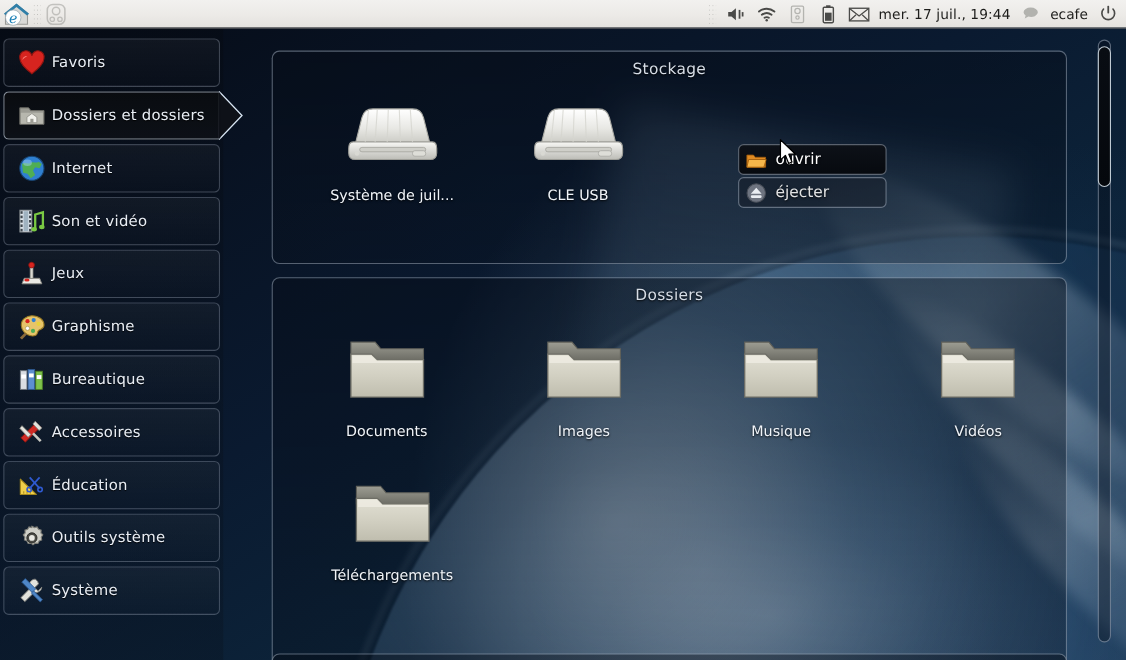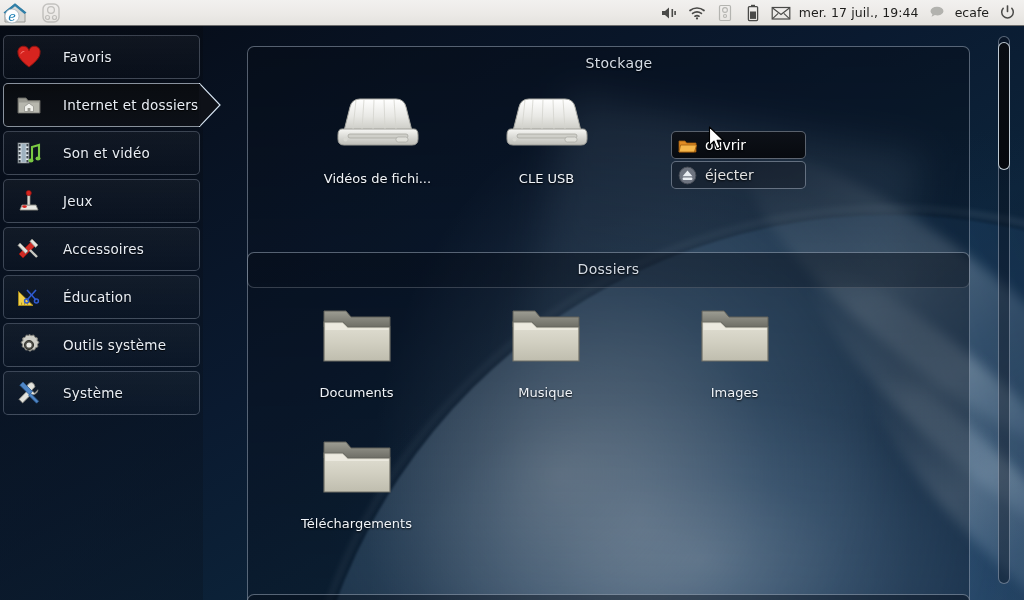--- a/index.html
+++ b/index.html
@@ -68,38 +68,38 @@
   .app-icon-gray { width:24px; height:22px; position:relative; opacity:.45; }
   .tray-ico { width:20px; height:20px; display:flex; align-items:center; justify-content:center; }
   .tray-clock { font-size:12.5px; color:#1d1d1b; white-space:nowrap; letter-spacing:.1px; }
   .tray-user { font-size:12.5px; color:#1d1d1b; }
 
   
   .sidebar { position:absolute; left:0; top:26px; width:203px; height:574px; z-index:40;
     background: linear-gradient(to bottom, rgba(6,11,20,.62), rgba(8,16,28,.52) 40%, rgba(10,22,36,.46));
     padding:9px 3px 0 3px; }
   .side-item { position:relative; height:44px; margin:0 0 4px 0; display:flex; align-items:center;
-    border:1px solid rgba(200,214,230,.26); border-radius:5px; padding-left:12px; gap:21px;
+    border:1px solid rgba(200,214,230,.26); border-radius:5px; padding-left:12px; gap:5px;
     background: linear-gradient(to bottom, rgba(255,255,255,.045), rgba(255,255,255,.012));
   }
   .side-item.selected { background: linear-gradient(to bottom, rgba(10,12,16,.93), rgba(14,17,23,.88));
     border-color: rgba(215,228,242,.62); border-right:none; border-radius:5px 0 0 5px; z-index:3; }
   .side-item.selected .arrow { position:absolute; right:-22px; top:-1px; width:23px; height:44px; }
   .side-item.selected .arrow svg { display:block; }
   .si-icon { width:26px; height:26px; flex:0 0 26px; position:relative; }
   .si-label { font-size:13.5px; color:#e9eef5; text-shadow:0 1px 1px rgba(0,0,0,.9); letter-spacing:.2px; }
 
   
   .content { position:absolute; left:203px; top:26px; width:821px; height:574px; z-index:20; overflow:hidden; }
   .panel { position:absolute; left:44px; width:723px;
     border:1px solid rgba(196,210,226,.42); border-radius:7px;
     background: linear-gradient(to bottom, rgba(6,12,22,.42), rgba(8,16,28,.30)); }
   .panel-title { text-align:center; font-size:14px; color:#d6dde6; padding-top:8px;
     text-shadow:0 1px 2px rgba(0,0,0,.95); letter-spacing:.3px; }
-  .panel#panel-stockage { top:20px; height:242px;padding-left:21px; }
+  .panel#panel-stockage { top:20px; height:194px; }
   .panel#panel-dossiers { top:226px; height:370px; }
   .panel#panel-recents { top:568px; height:80px; }
 
   .grid-row { display:flex; }
   .tile { width:169px; display:flex; flex-direction:column; align-items:center; cursor:default; position:relative; }
   .tile-icon { height:90px; display:flex; align-items:center; justify-content:center; }
   .tile-label { font-size:13px; color:#f0f4f9; text-shadow:0 1px 2px rgba(0,0,0,.95); margin-top:4px; white-space:nowrap; }
   .tile-label.selected { background: linear-gradient(to bottom, #10141b, #090c11);
     border:1px solid rgba(190,205,222,.55); border-radius:6px; padding:5px 26px; font-weight:bold;
     font-size:13.5px; letter-spacing:.6px; }
@@ -229,29 +229,39 @@
 
     <div class="side-item selected">
       <span class="si-icon">
         <svg width="26" height="26" viewBox="0 0 26 26">
           <path d="M2 6 H10 L12 8.5 H24 V21 H2 Z" fill="#9b9b93" stroke="#6a6a64" stroke-width=".9"></path>
           <path d="M3 10.5 H23 V20.5 H3 Z" fill="#b7b7ae"></path>
           <path d="M8.5 19.5 V14.5 L13 11.2 L17.5 14.5 V19.5 Z" fill="#f1f1ec" stroke="#8a8a84" stroke-width=".7"></path>
           <rect x="11.6" y="16" width="2.8" height="3.5" fill="#9b9b93"></rect>
         </svg>
       </span>
-      <span class="si-label">Internet et dossiers</span>
+      <span class="si-label">Dossiers et dossiers</span>
       <span class="arrow">
         <svg width="23" height="44" viewBox="0 0 23 44">
           <path d="M0 0 L21 22 L0 44 Z" fill="#0e1118" stroke="#d7e4f2" stroke-width="1.2"></path>
           <path d="M0 1 L0 43" stroke="#0e1118" stroke-width="2.4"></path>
         </svg>
       </span>
     </div>
 
+    <div class="side-item">
+      <span class="si-icon">
+        <svg width="26" height="26" viewBox="0 0 26 26">
+          <circle cx="13" cy="13" r="11" fill="#2f7fd0" stroke="#18436f" stroke-width="1"></circle>
+          <path d="M4 9 C7 7 9 10 12 8 C14 6.5 17 9 19 7 L22 9 L20 13 L16 12 L14 15 L16 19 L12 22 L9 18 L5 17 Z" fill="#4fae54"></path>
+          <ellipse cx="9" cy="8" rx="4" ry="3" fill="#9ecdf2" opacity=".5"></ellipse>
+        </svg>
+      </span>
+      <span class="si-label">Internet</span>
+    </div>
 
     <div class="side-item">
       <span class="si-icon">
         <svg width="26" height="26" viewBox="0 0 26 26">
           <rect x="2" y="3" width="11" height="20" fill="#dfe6ec" stroke="#6d7479" stroke-width=".8"></rect>
           <g fill="#3e464d">
               <rect x="2.6" y="4" width="2" height="2.4"></rect>
               <rect x="2.6" y="8" width="2" height="2.4"></rect>
               <rect x="2.6" y="12" width="2" height="2.4"></rect>
               <rect x="2.6" y="16" width="2" height="2.4"></rect>
@@ -276,21 +286,48 @@
         <svg width="26" height="26" viewBox="0 0 26 26">
           <path d="M4 22 L6 17 H20 L22 22 Z" fill="#e9e9e4" stroke="#8b8b85" stroke-width=".9"></path>
           <rect x="11.4" y="6" width="2.6" height="11" fill="#d9d9d2" stroke="#8b8b85" stroke-width=".7"></rect>
           <circle cx="12.7" cy="5" r="2.6" fill="#d7241f" stroke="#8e1410" stroke-width=".7"></circle>
           <ellipse cx="8.5" cy="18.6" rx="2.4" ry="1.4" fill="#d7241f"></ellipse>
         </svg>
       </span>
       <span class="si-label">Jeux</span>
     </div>
 
-
+    <div class="side-item">
+      <span class="si-icon">
+        <svg width="26" height="26" viewBox="0 0 26 26">
+          <path d="M13 3 C19.6 3 24 7 24 11.5 C24 15 20.5 15.2 19 16.5 C17.6 17.7 18.6 20 16 21 C13.4 22 9 21 6 18 C3 15 2 9 6 5.6 C8 4 10.4 3 13 3 Z" fill="#e6c46a" stroke="#9c7d25" stroke-width="1"></path>
+          <circle cx="9" cy="8" r="1.9" fill="#d7241f"></circle>
+          <circle cx="14.6" cy="7" r="1.9" fill="#2f7fd0"></circle>
+          <circle cx="19" cy="10.4" r="1.9" fill="#e8d23a"></circle>
+          <circle cx="14" cy="16.8" r="1.9" fill="#4fae54"></circle>
+          <circle cx="9" cy="14.5" r="1.9" fill="#ffffff" stroke="#a59350" stroke-width=".6"></circle>
+          <path d="M2 23 L6.6 18.6 L8.4 20.2 L4 24.6 Z" fill="#8a6a3a"></path>
+        </svg>
+      </span>
+      <span class="si-label">Graphisme</span>
+    </div>
+
+    <div class="side-item">
+      <span class="si-icon">
+        <svg width="26" height="26" viewBox="0 0 26 26">
+          <rect x="2.5" y="5" width="6" height="17" fill="#d9dde2" stroke="#6f767d" stroke-width=".8"></rect>
+          <rect x="9.5" y="4" width="6" height="18" fill="#5d8fd0" stroke="#2f5a92" stroke-width=".8"></rect>
+          <rect x="16.5" y="5.5" width="6" height="16.5" fill="#7dc24a" stroke="#4a7d24" stroke-width=".8"></rect>
+          <rect x="3.4" y="8.5" width="4.2" height="3.6" fill="#ffffff"></rect>
+          <rect x="10.4" y="7.5" width="4.2" height="3.6" fill="#ffffff"></rect>
+          <rect x="17.4" y="9" width="4.2" height="3.6" fill="#ffffff"></rect>
+        </svg>
+      </span>
+      <span class="si-label">Bureautique</span>
+    </div>
 
     <div class="side-item">
       <span class="si-icon">
         <svg width="26" height="26" viewBox="0 0 26 26">
           <path d="M3 18 L17 4 L21 8 L7 22 Z" fill="#cf2a24" stroke="#8a1410" stroke-width=".9"></path>
           <path d="M4 7 L12 15 L9.6 17.4 L2 9.4 Z" fill="#e3e3dd" stroke="#8b8b85" stroke-width=".8"></path>
           <path d="M16 3 L22 9 L19.6 11.4 L14 5.4 Z" fill="#e3e3dd" stroke="#8b8b85" stroke-width=".8"></path>
           <path d="M14 14 L21 21" stroke="#c9c9c2" stroke-width="2.4"></path>
         </svg>
       </span>
@@ -359,21 +396,21 @@
                 </linearGradient>
               </defs>
               <path d="M14 16 Q16 8 24 8 H60 Q68 8 70 16 L76 40 H8 Z" fill="url(#dg1)" stroke="#a9a9a3" stroke-width="1"></path>
               <path d="M6 38 H78 Q82 38 82 44 V48 Q82 54 76 54 H8 Q2 54 2 48 V44 Q2 38 6 38 Z" fill="url(#dg2)" stroke="#9e9e98" stroke-width="1"></path>
               <rect x="12" y="43" width="60" height="4" rx="2" fill="#cfcfc9" stroke="#a0a09a" stroke-width=".7"></rect>
               <circle cx="9.5" cy="48.5" r="2" fill="#d9d9d3"></circle>
               <rect x="60" y="46" width="12" height="5" rx="2.2" fill="#dedeD8" stroke="#a8a8a2" stroke-width=".7"></rect>
               <path d="M20 9 L17 38 M28 8.4 L26 38 M38 8 L37 38 M48 8 L49 38 M58 8.4 L60 38" stroke="#d4d4ce" stroke-width="1" fill="none" opacity=".8"></path>
             </svg>
           </div>
-          <div class="tile-label">Vidéos de fichi...</div>
+          <div class="tile-label">Système de juil...</div>
         </div>
 
         <div class="tile">
           <div class="tile-icon">
             <svg width="84" height="62" viewBox="0 0 84 62">
               <path d="M14 16 Q16 8 24 8 H60 Q68 8 70 16 L76 40 H8 Z" fill="url(#dg1)" stroke="#a9a9a3" stroke-width="1"></path>
               <path d="M6 38 H78 Q82 38 82 44 V48 Q82 54 76 54 H8 Q2 54 2 48 V44 Q2 38 6 38 Z" fill="url(#dg2)" stroke="#9e9e98" stroke-width="1"></path>
               <rect x="12" y="43" width="60" height="4" rx="2" fill="#cfcfc9" stroke="#a0a09a" stroke-width=".7"></rect>
               <circle cx="9.5" cy="48.5" r="2" fill="#d9d9d3"></circle>
               <rect x="60" y="46" width="12" height="5" rx="2.2" fill="#dedeD8" stroke="#a8a8a2" stroke-width=".7"></rect>
@@ -434,31 +471,41 @@
           <div class="tile-label">Documents</div>
         </div>
         <div class="tile">
           <div class="tile-icon">
             <svg width="76" height="62" viewBox="0 0 76 62">
               <path d="M5 6 H27 L32 12 H71 V22 H5 Z" fill="url(#fgTab)" stroke="#5f5f58" stroke-width="1"></path>
               <path d="M5 17 H24 L29 22 H71 V56 H5 Z" fill="url(#fgBody)" stroke="#6e6e66" stroke-width="1.2"></path>
               <path d="M6.4 18.4 H23.6 L28.4 23.2 H69.6 V25 H6.4 Z" fill="#f0eee4" opacity=".75"></path>
             </svg>
           </div>
-          <div class="tile-label">Musique</div>
+          <div class="tile-label">Images</div>
         </div>
         <div class="tile">
           <div class="tile-icon">
             <svg width="76" height="62" viewBox="0 0 76 62">
               <path d="M5 6 H27 L32 12 H71 V22 H5 Z" fill="url(#fgTab)" stroke="#5f5f58" stroke-width="1"></path>
               <path d="M5 17 H24 L29 22 H71 V56 H5 Z" fill="url(#fgBody)" stroke="#6e6e66" stroke-width="1.2"></path>
               <path d="M6.4 18.4 H23.6 L28.4 23.2 H69.6 V25 H6.4 Z" fill="#f0eee4" opacity=".75"></path>
             </svg>
           </div>
-          <div class="tile-label">Images</div>
+          <div class="tile-label">Musique</div>
+        </div>
+        <div class="tile">
+          <div class="tile-icon">
+            <svg width="76" height="62" viewBox="0 0 76 62">
+              <path d="M5 6 H27 L32 12 H71 V22 H5 Z" fill="url(#fgTab)" stroke="#5f5f58" stroke-width="1"></path>
+              <path d="M5 17 H24 L29 22 H71 V56 H5 Z" fill="url(#fgBody)" stroke="#6e6e66" stroke-width="1.2"></path>
+              <path d="M6.4 18.4 H23.6 L28.4 23.2 H69.6 V25 H6.4 Z" fill="#f0eee4" opacity=".75"></path>
+            </svg>
+          </div>
+          <div class="tile-label">Vidéos</div>
         </div>
       </div>
 
       <div class="grid-row" style="padding-left:24px; padding-top:22px;">
         <div class="tile">
           <div class="tile-icon">
             <svg width="76" height="62" viewBox="0 0 76 62">
               <path d="M5 6 H27 L32 12 H71 V22 H5 Z" fill="url(#fgTab)" stroke="#5f5f58" stroke-width="1"></path>
               <path d="M5 17 H24 L29 22 H71 V56 H5 Z" fill="url(#fgBody)" stroke="#6e6e66" stroke-width="1.2"></path>
               <path d="M6.4 18.4 H23.6 L28.4 23.2 H69.6 V25 H6.4 Z" fill="#f0eee4" opacity=".75"></path>

